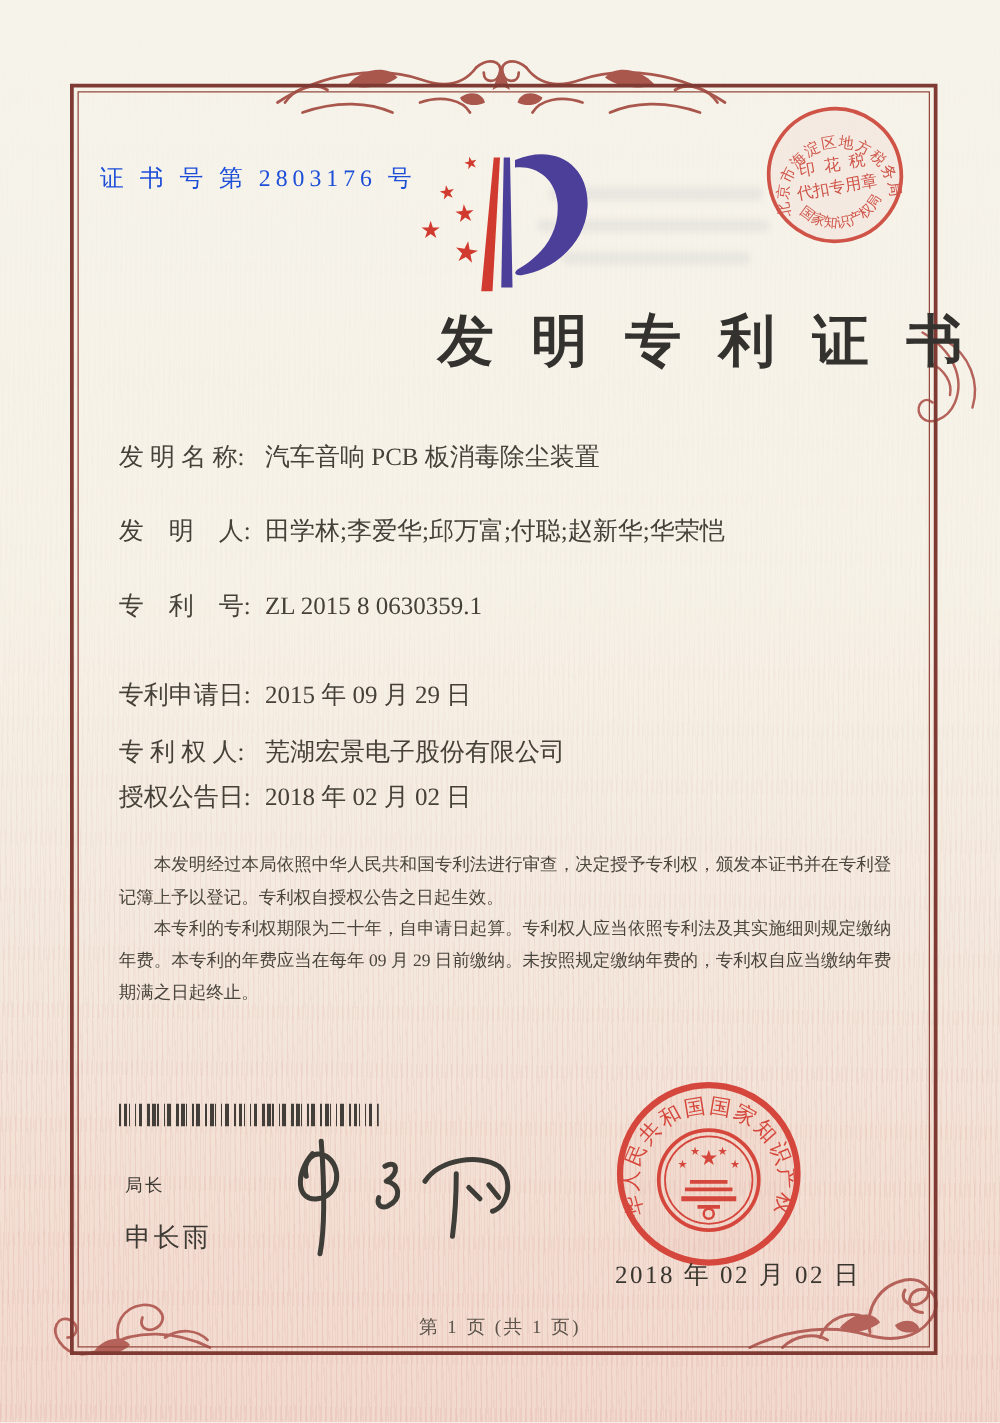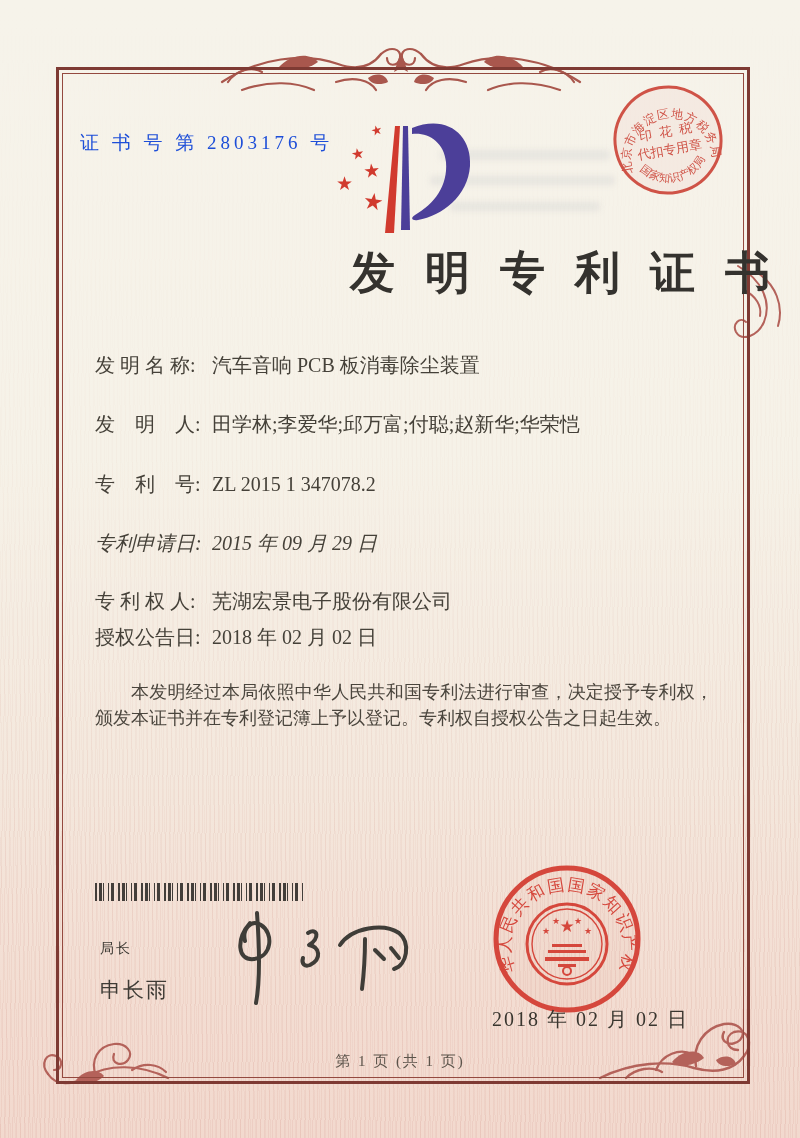--- a/index.html
+++ b/index.html
@@ -21,21 +21,21 @@
   .bleed{position:absolute;background:rgba(110,120,145,.10);filter:blur(3px);border-radius:3px;}
 
   .cert-no{position:absolute;left:80px;top:130px;font-size:19px;letter-spacing:4px;color:#1d4ed8;}
   .title{position:absolute;left:0;top:243px;width:100%;text-align:right;
          font-size:45px;font-weight:600;color:#34322e;letter-spacing:30px;text-indent:30px;}
 
   .fieldrow{position:absolute;left:95px;width:620px;font-size:20px;color:#454139;white-space:nowrap;}
   .fieldrow .lbl{display:inline-block;min-width:108px;}
   .fieldrow .val{margin-left:4px;}
 
-  .paras{position:absolute;left:95px;top:680px;width:618px;font-size:18px;line-height:25.5px;
+  .paras{position:absolute;left:95px;top:680px;width:618px;font-size:14px;line-height:25.5px;
          color:#4a453d;text-align:justify;}
   .paras p{margin:0;text-indent:2em;}
 
   .barcode{position:absolute;left:95px;top:883px;width:208px;height:18px;
     background:repeating-linear-gradient(90deg,
       #24221f 0 2px,transparent 2px 4px,#24221f 4px 7px,transparent 7px 8px,
       #24221f 8px 9px,transparent 9px 13px,#24221f 13px 14px,transparent 14px 16px,
       #24221f 16px 19px,transparent 19px 23px);
     opacity:.85;}
 
@@ -156,37 +156,38 @@
 <div class="fieldrow" style="top:352px;">
   <span class="lbl">发 明 名 称:</span>
   <span class="val">汽车音响 PCB 板消毒除尘装置</span>
 </div>
 <div class="fieldrow" style="top:411px;">
   <span class="lbl">发　明　人:</span>
   <span class="val">田学林;李爱华;邱万富;付聪;赵新华;华荣恺</span>
 </div>
 <div class="fieldrow" style="top:471px;">
   <span class="lbl">专　利　号:</span>
-  <span class="val">ZL 2015 1 347078.2</span>
-</div>
-<div class="fieldrow" style="top:530px;font-style:italic;">
+  <span class="val">ZL 2015 8 0630359.1</span>
+</div>
+<div class="fieldrow" style="top:542px;">
   <span class="lbl">专利申请日:</span>
   <span class="val">2015 年 09 月 29 日</span>
 </div>
 <div class="fieldrow" style="top:588px;">
   <span class="lbl">专 利 权 人:</span>
   <span class="val">芜湖宏景电子股份有限公司</span>
 </div>
 <div class="fieldrow" style="top:624px;">
   <span class="lbl">授权公告日:</span>
   <span class="val">2018 年 02 月 02 日</span>
 </div>
 
 <div class="paras">
   <p>本发明经过本局依照中华人民共和国专利法进行审查，决定授予专利权，颁发本证书并在专利登记簿上予以登记。专利权自授权公告之日起生效。</p>
+  <p>本专利的专利权期限为二十年，自申请日起算。专利权人应当依照专利法及其实施细则规定缴纳年费。本专利的年费应当在每年 09 月 29 日前缴纳。未按照规定缴纳年费的，专利权自应当缴纳年费期满之日起终止。</p>
 </div>
 
 <div class="barcode"></div>
 
 <div class="director-title">局长</div>
 <div class="director-name">申长雨</div>
 
 <svg class="signature" width="210" height="110" viewBox="0 0 210 110">
   <g stroke="#3f3d38" fill="none" stroke-width="4" stroke-linecap="round" stroke-linejoin="round">
     <path d="M38,20 C24,36 25,58 42,56 C60,54 62,30 49,22 C39,16 30,26 33,38"></path>

